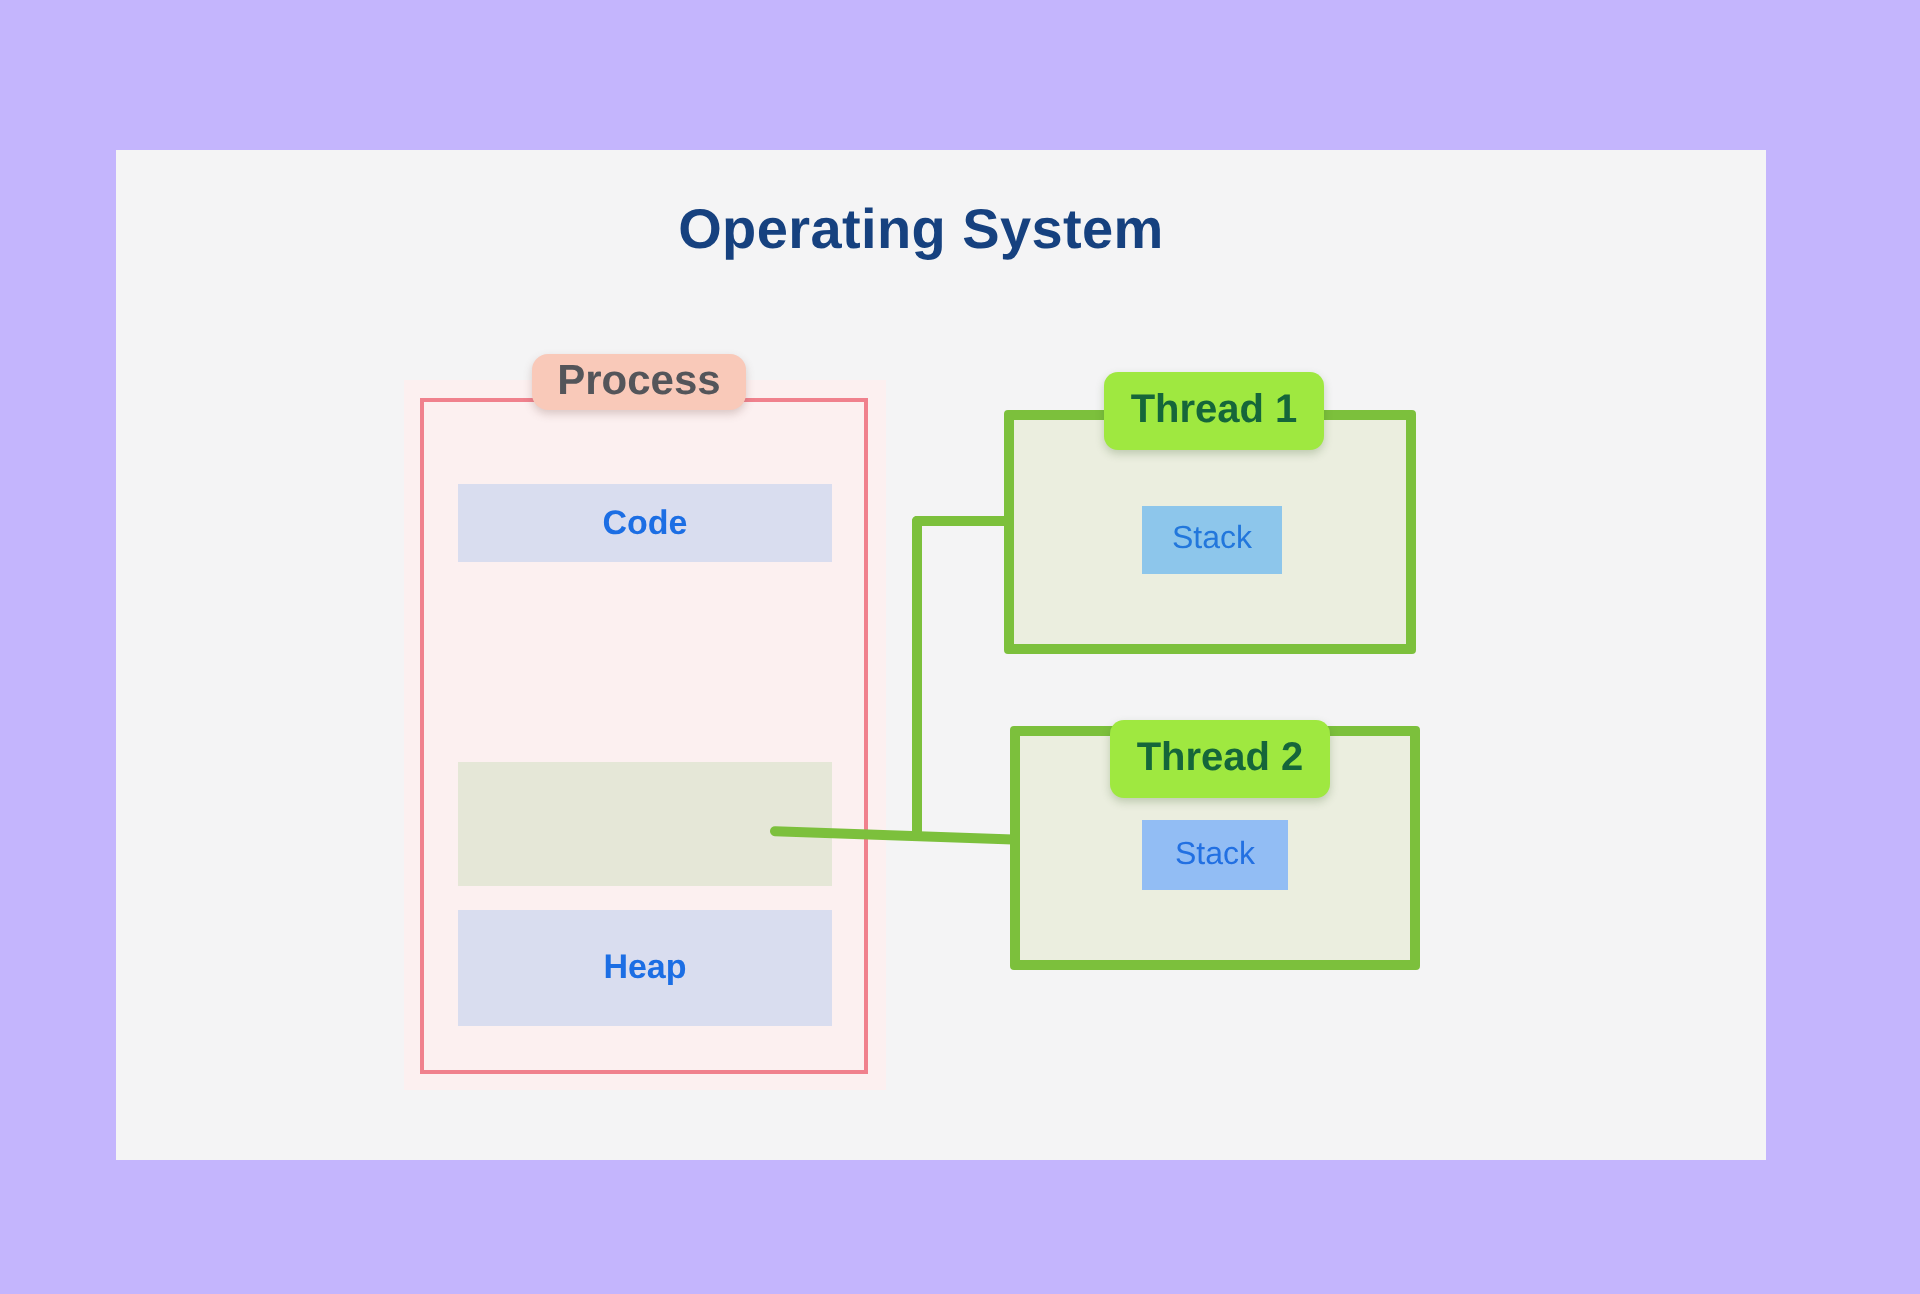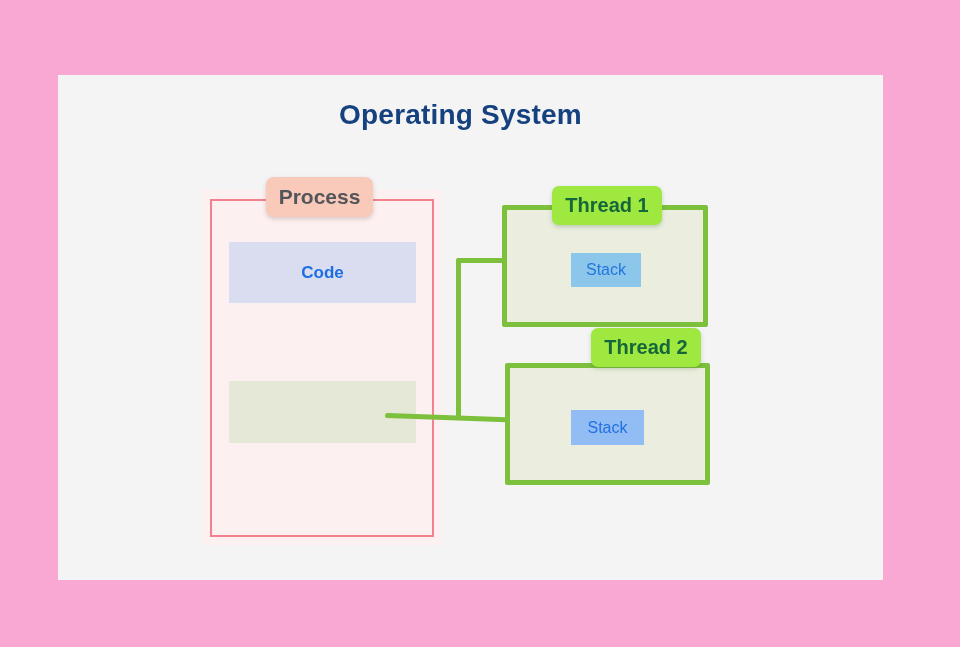--- a/index.html
+++ b/index.html
@@ -5,21 +5,21 @@
   html, body {
     margin: 0;
     padding: 0;
     background: #ffffff;
     font-family: "Liberation Sans", sans-serif;
   }
   .stage {
     position: relative;
     width: 960px;
     height: 647px;
-    background: #f9a8d4;
+    background: #c4b5fd;
     overflow: hidden;
   }
   .canvas {
     position: absolute;
     left: 58px; top: 75px;
     width: 825px; height: 505px;
     background: #f4f4f5;
   }
   .diagram-title {
     position: absolute;
@@ -41,36 +41,36 @@
   .process-border {
     position: absolute;
     left: 210px; top: 199px;
     width: 224px; height: 338px;
     border: 2px solid #f0818d;
     box-sizing: border-box;
   }
   .process-label {
     position: absolute;
     left: 266px; top: 177px;
-    width: 107px; height: 40px;
+    width: 107px; height: 28px;
     background: #f9c9b9;
     border-radius: 8px;
     box-shadow: 0 2px 4px rgba(120,80,70,0.25);
     display: flex; align-items: center; justify-content: center;
     font-size: 21px; font-weight: bold; color: #54555a;
   }
   .segment {
     position: absolute;
     left: 229px;
     width: 187px;
     background: #d9ddef;
     display: flex; align-items: center; justify-content: center;
     font-size: 17px; font-weight: bold; color: #1c6ee4;
   }
-  .segment-code { top: 242px; height: 61px; }
+  .segment-code { top: 242px; height: 39px; }
   .segment-data { top: 314px; height: 57px; }
   .segment-empty { top: 381px; height: 62px; background: #e5e7d7; }
   .segment-heap { top: 455px; height: 58px; }
   
   .connector {
     position: absolute;
     background: #7cc03c;
     border-radius: 3px;
   }
   .connector-top-h    { left: 456px; top: 258px; width: 50px; height: 5px; }
@@ -93,21 +93,21 @@
   .thread-label {
     position: absolute;
     width: 110px; height: 39px;
     background: #9fe840;
     border-radius: 7px;
     box-shadow: 0 2px 4px rgba(60,100,40,0.25);
     display: flex; align-items: center; justify-content: center;
     font-size: 20px; font-weight: bold; color: #15663a;
   }
   .thread1-label { left: 552px; top: 186px; }
-  .thread2-label { left: 555px; top: 328px; margin-left: 36px; }
+  .thread2-label { left: 555px; top: 360px; }
   .stack-box {
     position: absolute;
     display: flex; align-items: center; justify-content: center;
     font-size: 16px; font-weight: normal;
   }
   .thread1-stack { left: 571px; top: 253px; width: 70px; height: 34px; background: #8dc6eb; color: #2277dc; }
   .thread2-stack { left: 571px; top: 410px; width: 73px; height: 35px; background: #92bdf4; color: #2270e2; }
 </style>
 </head>
 <body>
@@ -116,20 +116,21 @@
   <div class="canvas"></div>
 
   <div class="diagram-title">Operating System</div>
 
   <div class="process-fill"></div>
   <div class="process-border"></div>
   <div class="process-label">Process</div>
 
   <div class="segment segment-code">Code</div>
   <div class="segment segment-empty"></div>
+  <div class="segment segment-heap">Heap</div>
 
   <div class="connector connector-bottom-h"></div>
   <div class="connector connector-vertical"></div>
   <div class="connector connector-top-h"></div>
 
   <div class="thread-box thread1-box"></div>
   <div class="thread-label thread1-label">Thread 1</div>
   <div class="stack-box thread1-stack">Stack</div>
 
   <div class="thread-box thread2-box"></div>

